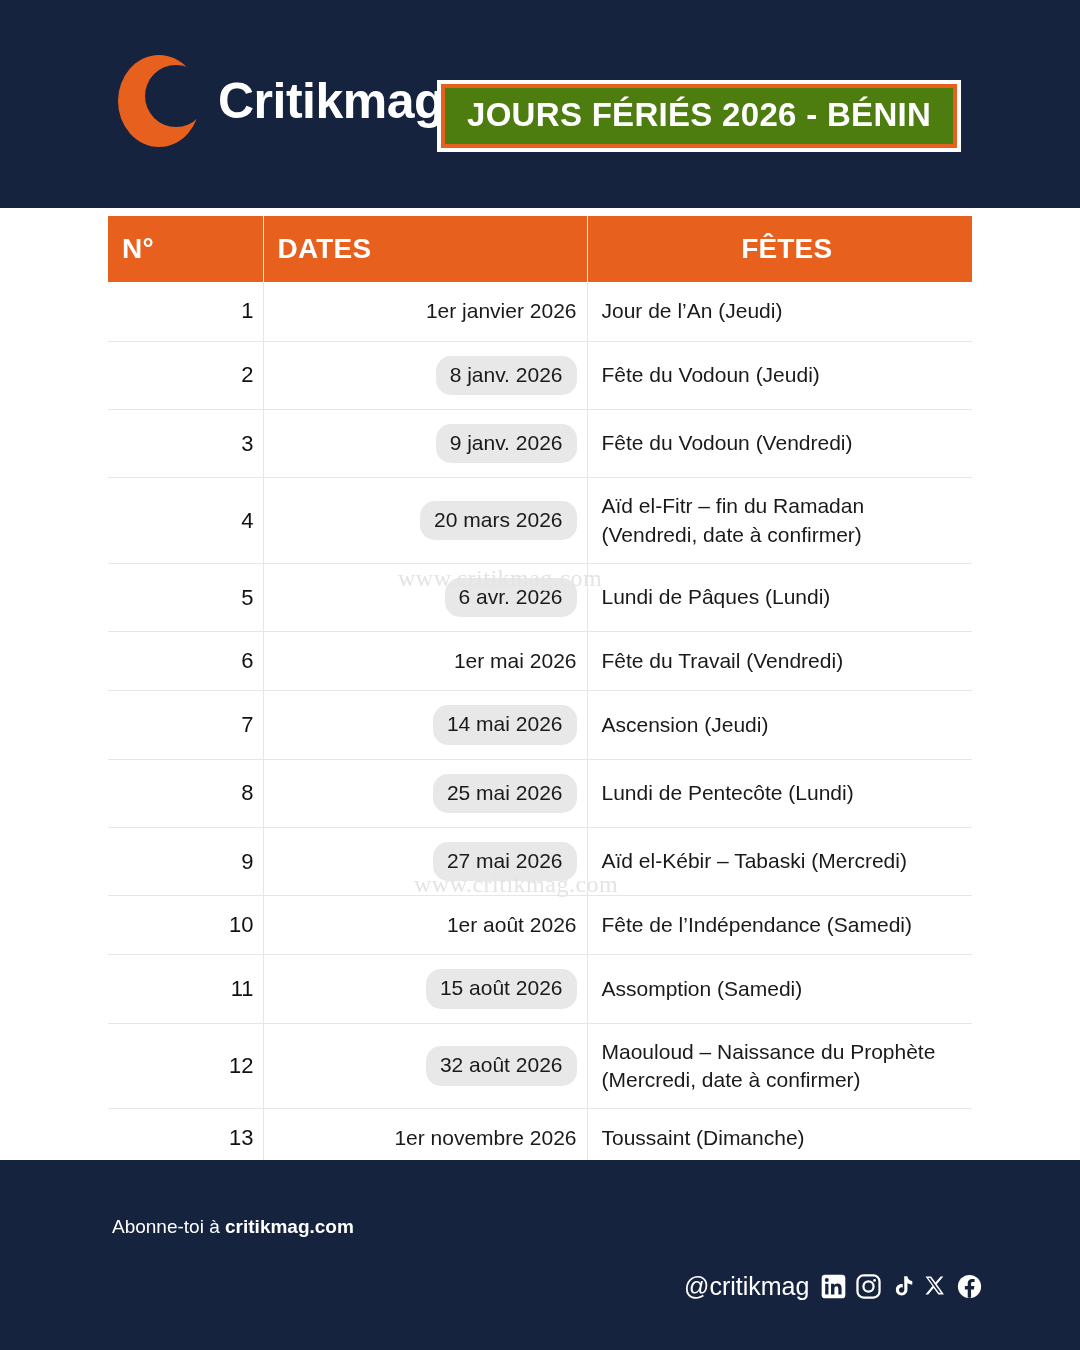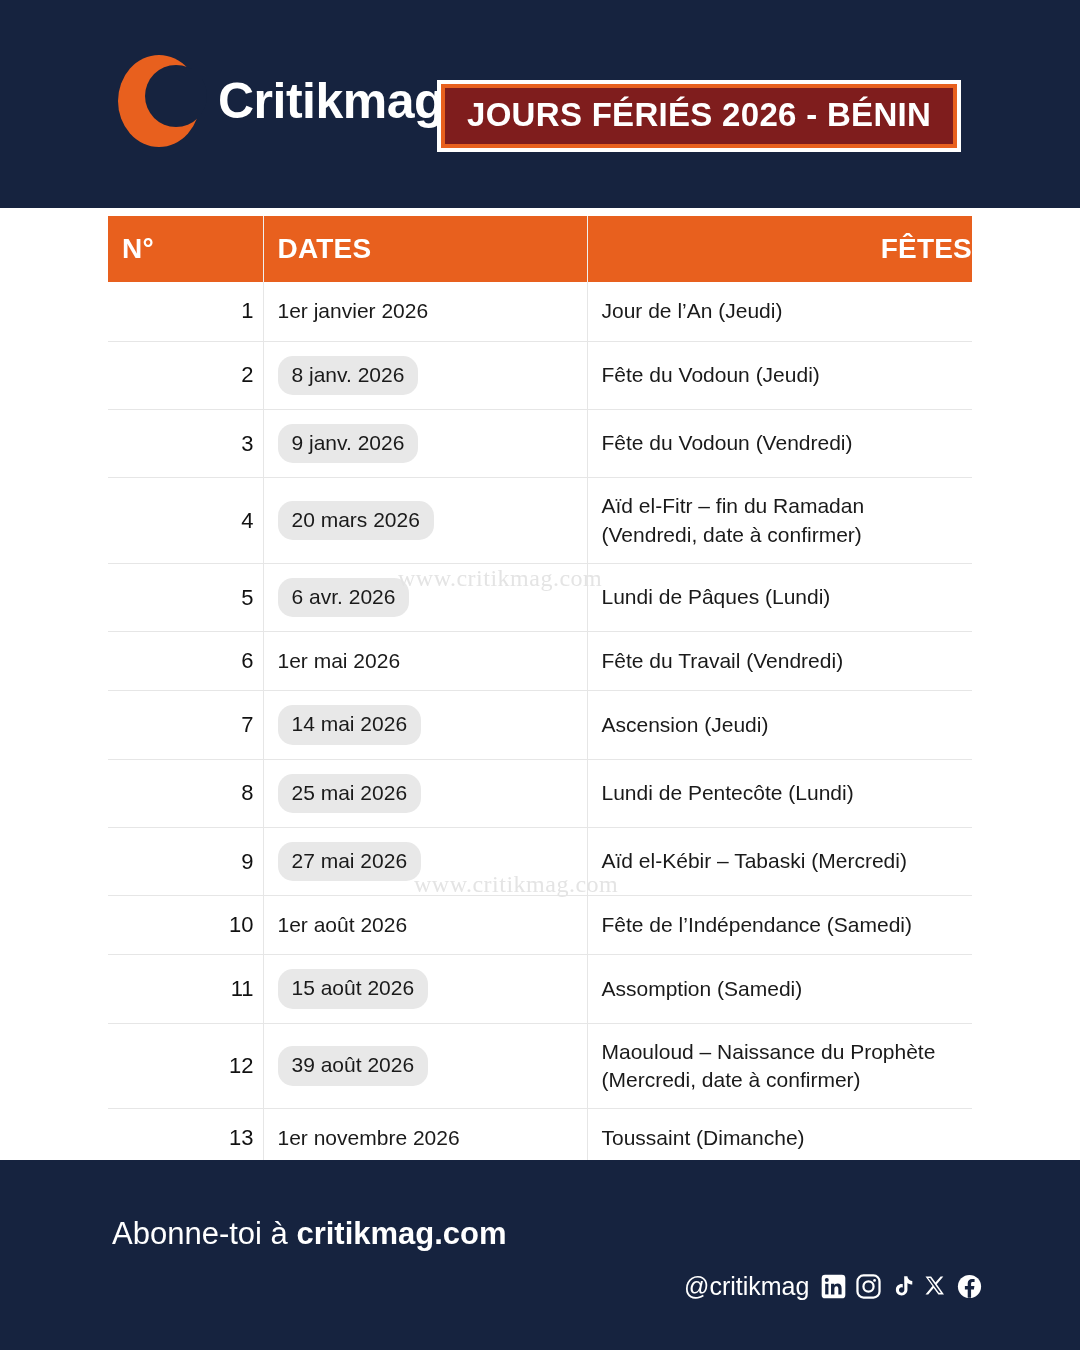--- a/index.html
+++ b/index.html
@@ -68,21 +68,21 @@
   }
 
   #title-badge {
     position: absolute;
     left: 437px; top: 80px;
     padding: 4px;
     border: 4px solid #ffffff;
     background: #e8601e;
   }
   #title-badge-inner {
-    background: #7f1d1d;
+    background: #4d7c0f;
     padding: 9px 22px 11px 22px;
   }
   #title-text {
     color: #ffffff;
     font-size: 33px;
     font-weight: 800;
     letter-spacing: 0.3px;
     white-space: nowrap;
     line-height: 1.1;
   }
@@ -112,40 +112,40 @@
     color: #ffffff;
     font-size: 28px;
     font-weight: 800;
     letter-spacing: 0.2px;
     height: 66px;
     vertical-align: middle;
     border-right: 1px solid #f0f0f0;
   }
   thead th.th-num  { text-align: left; padding-left: 14px; }
   thead th.th-date { text-align: left; padding-left: 14px; }
-  thead th.th-fete { text-align: right; padding-left: 14px; border-right: none; }
+  thead th.th-fete { text-align: center; padding-left: 14px; border-right: none; }
 
   tbody td {
     border-bottom: 1px solid #e6e6e6;
     border-right: 1px solid #e6e6e6;
     font-size: 21px;
     color: #1a1a1a;
     vertical-align: middle;
     line-height: 1.35;
   }
   tbody tr td:last-child { border-right: 1px solid #e6e6e6; }
 
   td.cell-num {
     text-align: right;
     padding: 14px 9px 14px 6px;
     font-size: 22px;
     color: #111111;
   }
   td.cell-date {
-    text-align: left;
+    text-align: right;
     padding: 14px 10px 14px 14px;
   }
   td.cell-fete {
     text-align: left;
     padding: 14px 14px 14px 14px;
   }
 
   .date-plain { display: inline-block; }
   .date-pill {
     display: inline-block;
@@ -177,21 +177,21 @@
     left: 0; top: 1160px;
     width: 1080px;
     height: 190px;
     background: #16233f;
   }
 
   #footer-left {
     position: absolute;
     left: 112px; top: 1216px;
     color: #ffffff;
-    font-size: 31px;
+    font-size: 19px;
     white-space: nowrap;
   }
   #footer-left .strong { font-weight: 800; }
 
   #footer-right {
     position: absolute;
     left: 684px; top: 1272px;
     display: flex;
     align-items: center;
     gap: 11px;
@@ -296,21 +296,21 @@
             <td class="cell-date"><span class="date-plain">1er août 2026</span></td>
             <td class="cell-fete" style="white-space: pre-line;">Fête de l’Indépendance (Samedi)</td>
           </tr>
           <tr>
             <td class="cell-num">11</td>
             <td class="cell-date"><span class="date-pill">15 août 2026</span></td>
             <td class="cell-fete" style="white-space: pre-line;">Assomption (Samedi)</td>
           </tr>
           <tr class="tall">
             <td class="cell-num">12</td>
-            <td class="cell-date"><span class="date-pill">39 août 2026</span></td>
+            <td class="cell-date"><span class="date-pill">32 août 2026</span></td>
             <td class="cell-fete" style="white-space: pre-line;">Maouloud – Naissance du Prophète
 (Mercredi, date à confirmer)</td>
           </tr>
           <tr>
             <td class="cell-num">13</td>
             <td class="cell-date"><span class="date-plain">1er novembre 2026</span></td>
             <td class="cell-fete" style="white-space: pre-line; margin-left: 6px;">Toussaint (Dimanche)</td>
           </tr>
         </tbody>
     </table>

